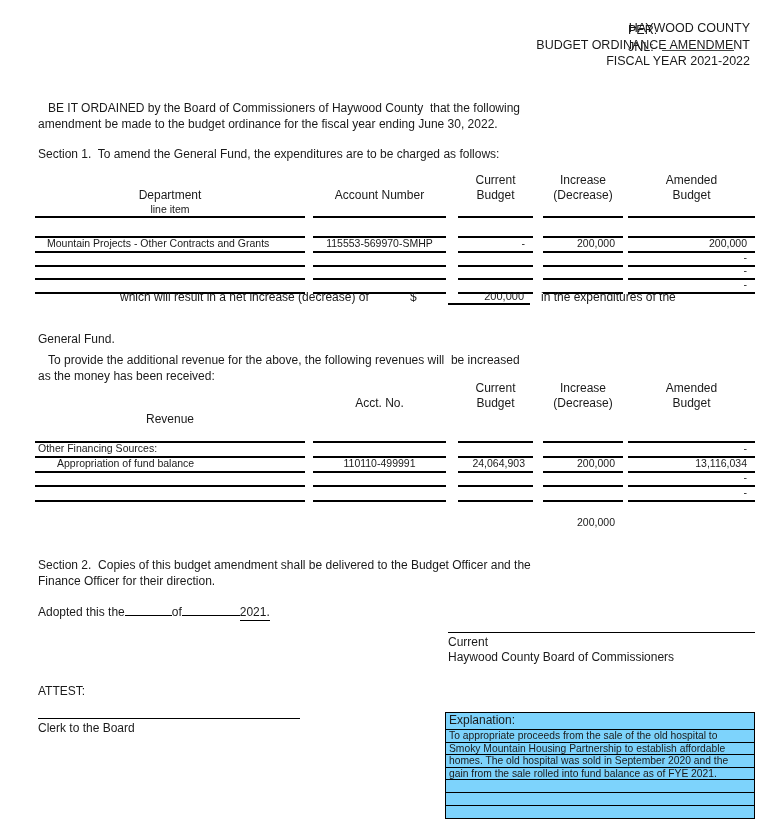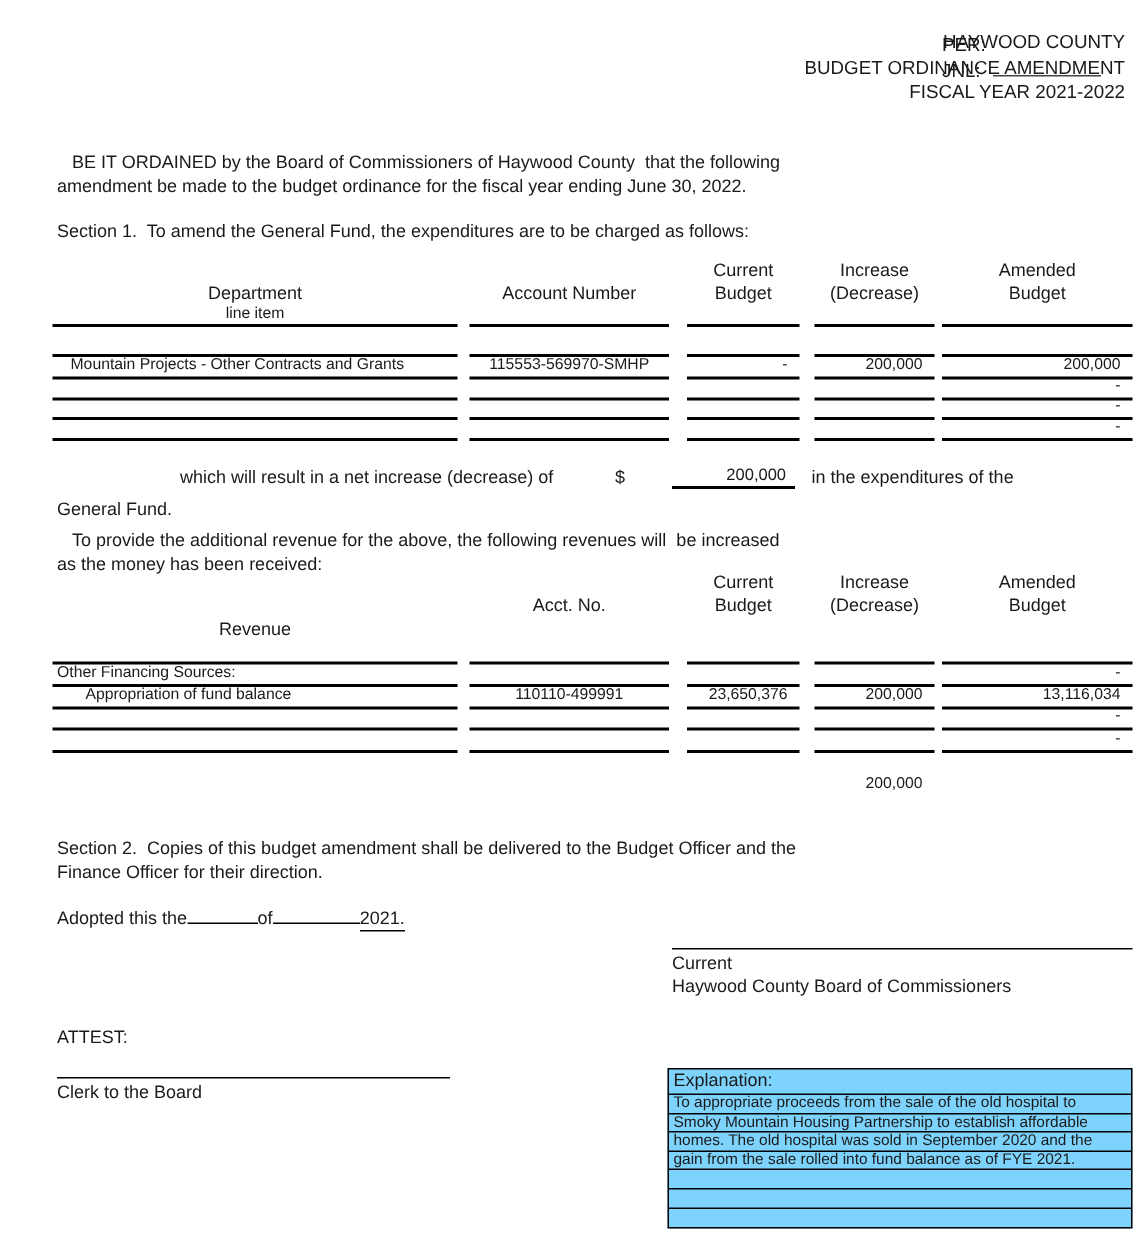--- a/index.html
+++ b/index.html
@@ -37,21 +37,21 @@
            line-height: 13px; white-space: nowrap; }
   .dcell { font-size: 10.5px; display: flex; align-items: flex-end; padding-bottom: 2px;
            line-height: 11px; white-space: nowrap; }
   .num  { justify-content: flex-end; padding-right: 8px; }
   .left { justify-content: flex-start; padding-left: 12px; }
   .left0 { justify-content: flex-start; padding-left: 3px; }
   .ind  { justify-content: flex-start; padding-left: 22px; }
   .ctr  { justify-content: center; }
 
   
-  .netline { position: absolute; top: 309px; left: 0; width: 763px; height: 18px; font-size: 12px; padding-left: 29px; }
+  .netline { position: absolute; top: 288px; left: 0; width: 763px; height: 18px; font-size: 12px; padding-left: 29px; }
   .netline .t1 { position: absolute; left: 120px; top: 2px; }
   .netline .cur { position: absolute; left: 410px; top: 2px; }
   .netline .amt { position: absolute; left: 448px; top: 0; width: 82px; height: 17px;
                   border-bottom: 2px solid #000; text-align: right; padding-right: 6px;
                   font-size: 11px; line-height: 16px; }
   .netline .t2 { position: absolute; left: 541px; top: 2px; }
 
   .total-inc { position: absolute; top: 516px; left: 543px; width: 80px; text-align: right;
                padding-right: 8px; font-size: 10.5px; }
 
@@ -190,21 +190,21 @@
     <div class="trow h15 bb">
       <div class="c1 dcell left0">Other Financing Sources:</div>
       <div class="c2 dcell ctr"></div>
       <div class="c3 dcell num"></div>
       <div class="c4 dcell num"></div>
       <div class="c5 dcell num">-</div>
     </div>
     <div class="trow h14 bb">
       <div class="c1 dcell ind">Appropriation of fund balance</div>
       <div class="c2 dcell ctr">110110-499991</div>
-      <div class="c3 dcell num">23,650,376</div>
+      <div class="c3 dcell num">24,064,903</div>
       <div class="c4 dcell num">200,000</div>
       <div class="c5 dcell num">13,116,034</div>
     </div>
     <div class="trow h15 bb">
       <div class="c1 dcell left0"></div>
       <div class="c2 dcell ctr"></div>
       <div class="c3 dcell num"></div>
       <div class="c4 dcell num"></div>
       <div class="c5 dcell num">-</div>
     </div>

